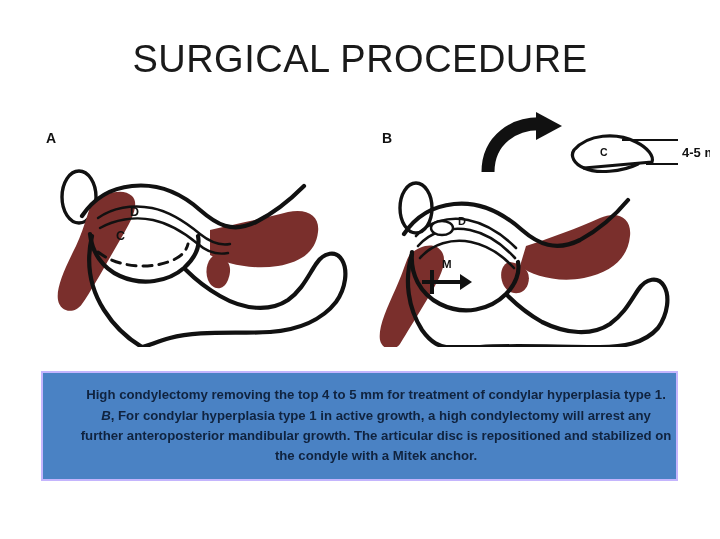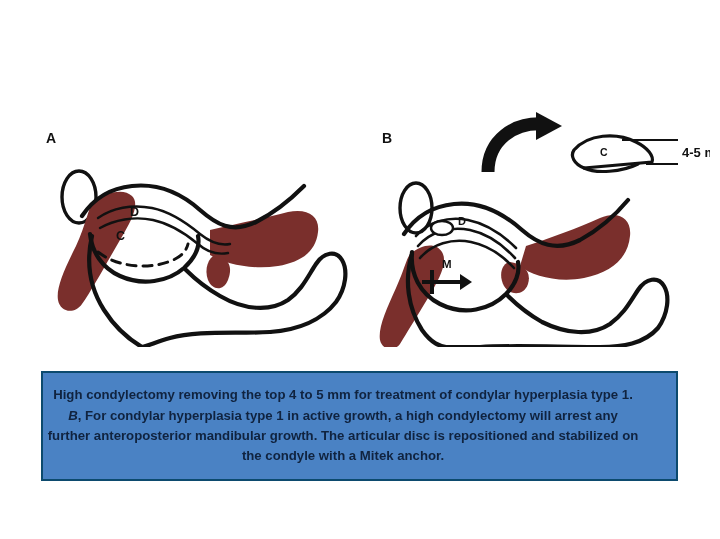--- a/index.html
+++ b/index.html
@@ -53,24 +53,24 @@
   #panel-b-letter { left: 382px; top: 18px; }
 
   #caption-box {
     position: absolute;
     left: 41px;
     top: 371px;
     width: 637px;
     height: 110px;
     box-sizing: border-box;
     background: #4a82c4;
-    border: 2px solid #0c4a6e;
+    border: 2px solid #c4b5fd;
     display: flex;
     align-items: center;
-    justify-content: flex-start;
+    justify-content: flex-end;
   }
   #caption-text {
     width: 592px;
     text-align: center;
     font-family: "Liberation Sans", sans-serif;
     font-size: 13.2px;
     font-weight: bold;
     line-height: 1.55;
     color: #10233f;
     margin: 0;
@@ -79,20 +79,21 @@
   #caption-text .ital {
     font-style: italic;
   }
   svg { display: block; }
 </style>
 </head>
 <body>
 
 <div id="slide">
 
+  <div id="slide-title">SURGICAL PROCEDURE</div>
 
   <div id="figure-area">
 
     <div class="panel-letter" id="panel-a-letter">A</div>
     <div class="panel-letter" id="panel-b-letter">B</div>
 
     <svg width="350" height="235" viewBox="0 0 350 235" style="position:absolute;left:20px;top:0;">
 
       <ellipse cx="59" cy="85" rx="17" ry="26" fill="none" stroke="#111111" stroke-width="3.4"></ellipse>
 

